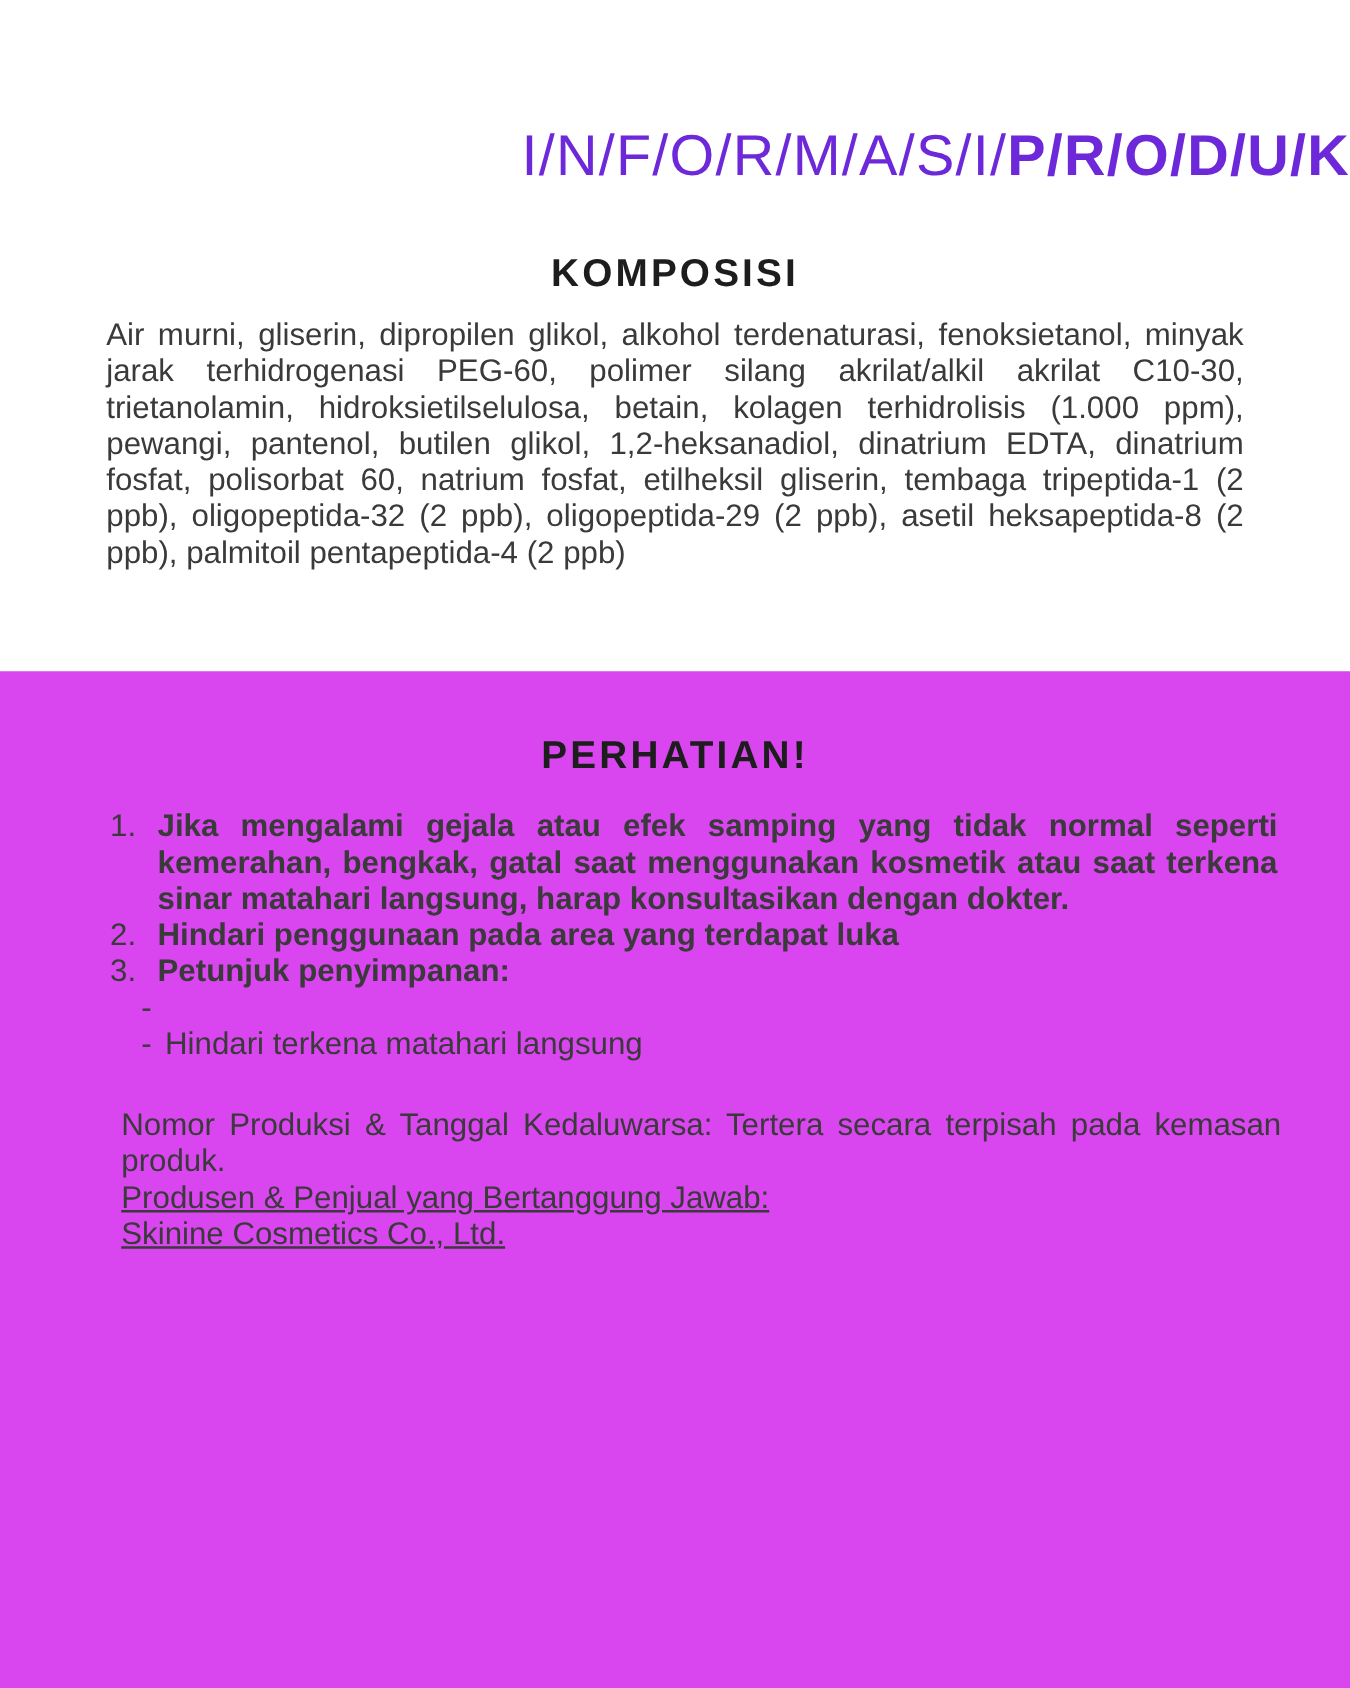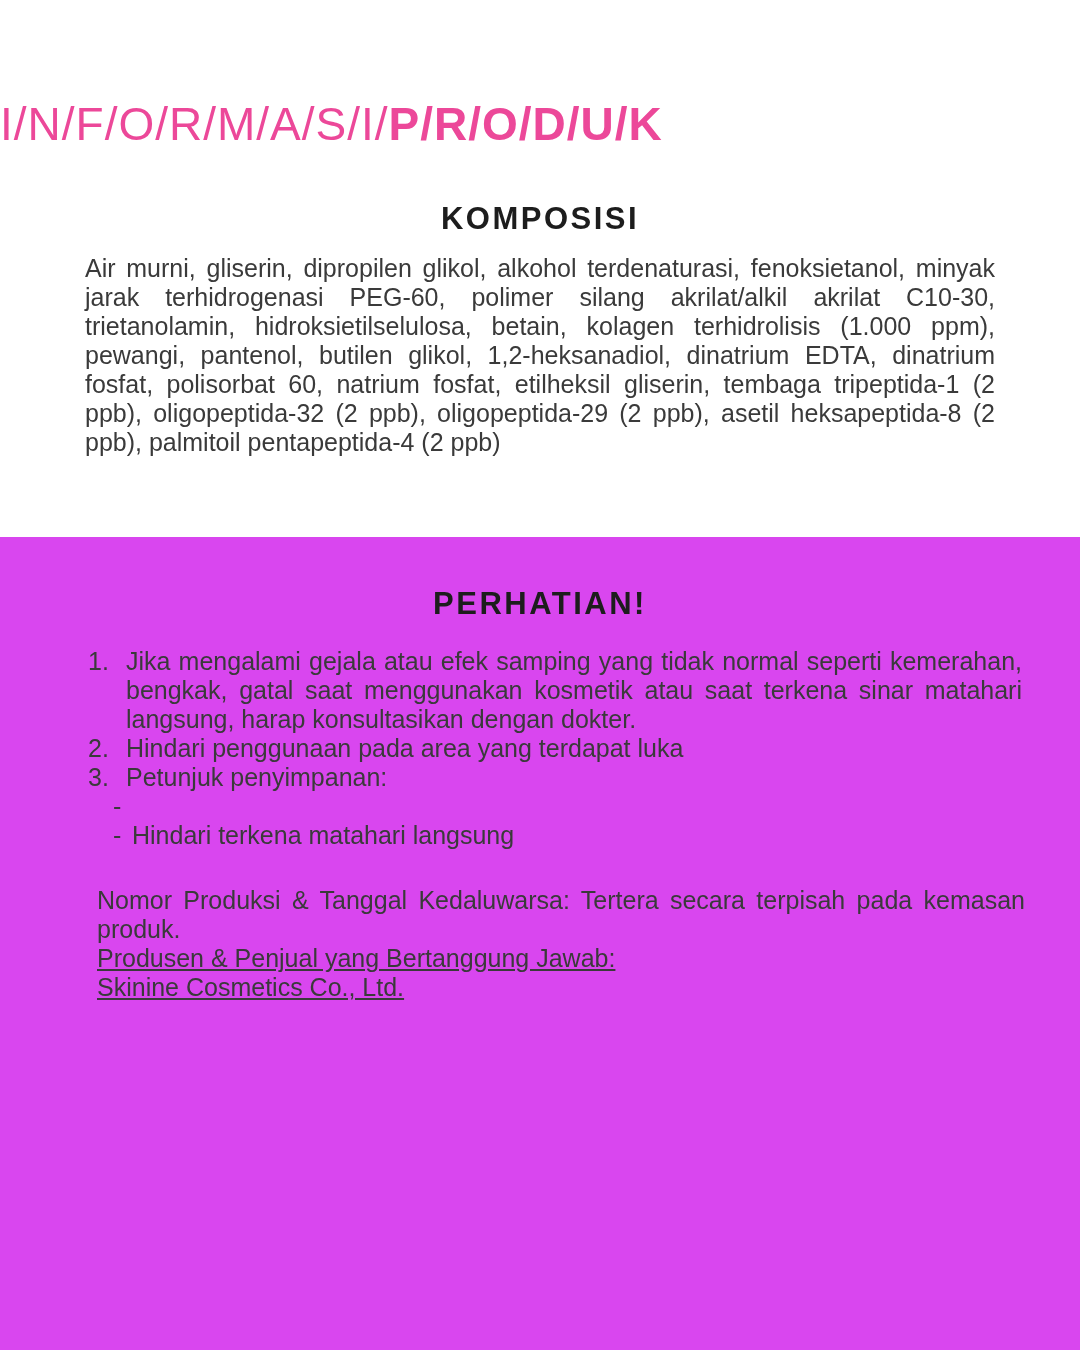--- a/index.html
+++ b/index.html
@@ -10,24 +10,24 @@
     font-family: "Liberation Sans", sans-serif;
     color: #3a3a3a;
     overflow: hidden;
   }
   .page { width: 1080px; height: 1350px; position: relative; }
 
   
   .white-section { padding-top: 96px; }
 
   .brand-header {
-    text-align: left;
+    text-align: right;
     font-size: 46px;
     line-height: 56px;
-    color: #ec4899;
+    color: #6d28d9;
     letter-spacing: 1px;
     white-space: nowrap;
   }
   .brand-header .light { font-weight: 300; }
   .brand-header .bold  { font-weight: 700; }
 
   .section-title {
     text-align: center;
     font-size: 31px;
     line-height: 38px;
@@ -60,21 +60,21 @@
     flex: 0 0 38px;
     font-size: 25px;
     line-height: 29px;
     font-weight: 300;
     color: #3a3a3a;
   }
   .warn-item .itext {
     flex: 1 1 auto;
     font-size: 25px;
     line-height: 29px;
-    font-weight: 400;
+    font-weight: 700;
     text-align: justify;
     color: #3a3a3a;
   }
   .storage-note {
     display: flex;
     align-items: flex-start;
     margin-left: 25px;
   }
   .storage-note .dash {
     flex: 0 0 19px;

